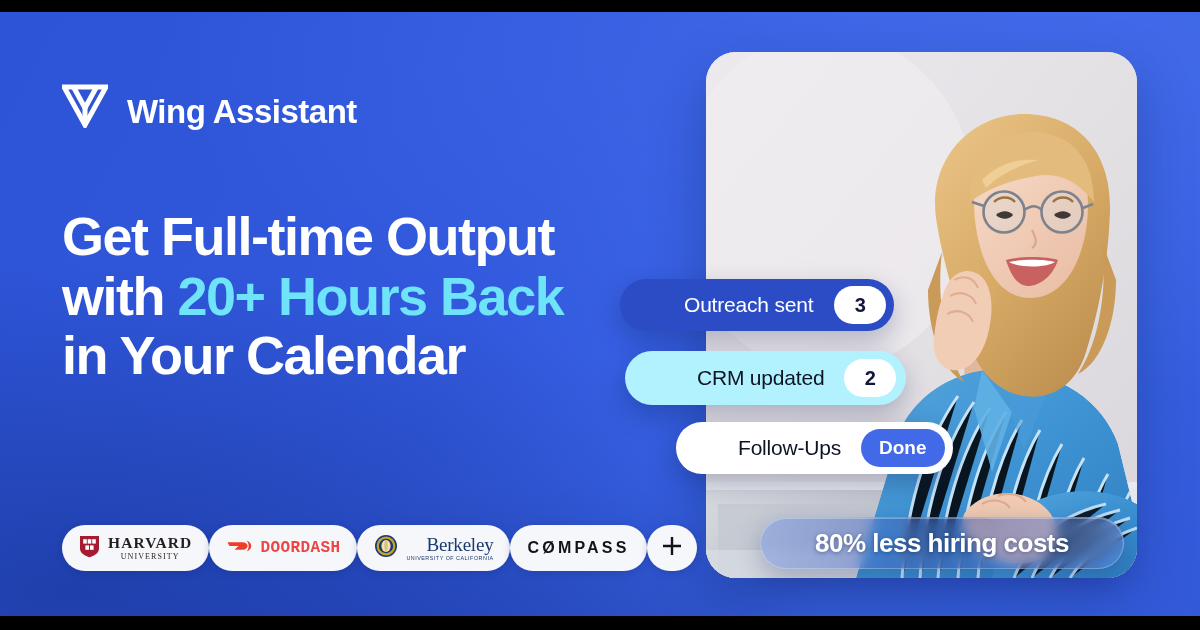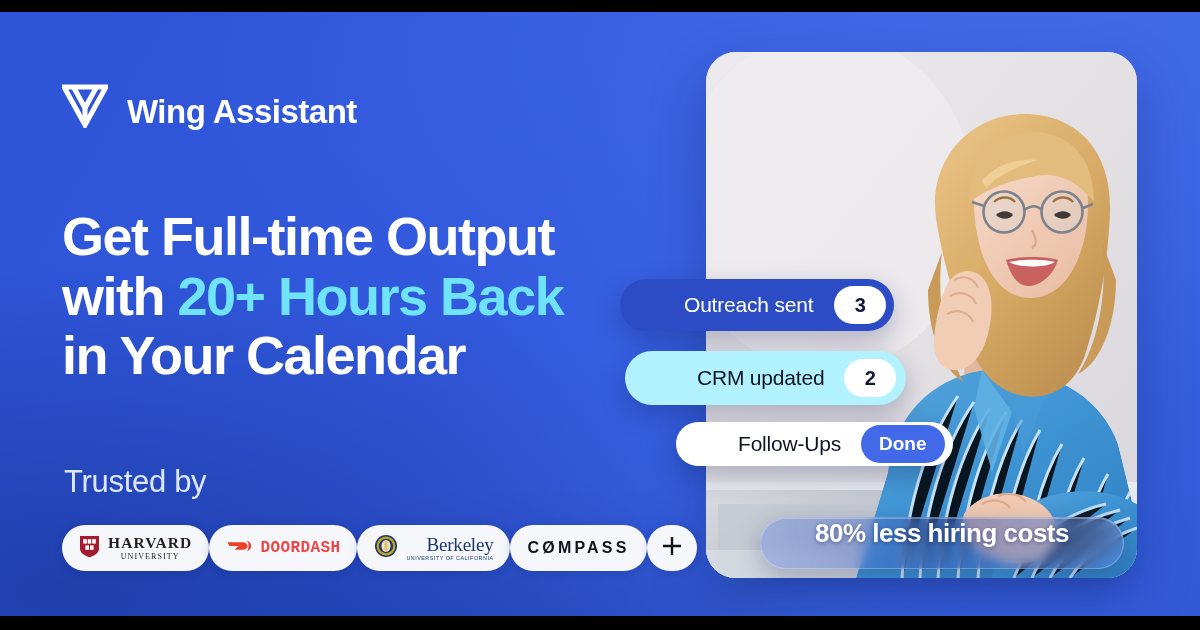--- a/index.html
+++ b/index.html
@@ -152,34 +152,34 @@
     padding:0 10px 0 72px;
     background:#b2f2ff; gap:20px;text-align:center;
   }
   .st-crm .s-label { color:#0e1424; font-size:21px; }
   .st-crm .s-badge {
     background:#fff; color:#12163a;
     width:52px; height:38px; font-size:20px;
   }
 
   .st-follow {
-    left:676px; top:410px; height:44px;
+    left:676px; top:410px; height:52px;
     padding:0 8px 0 62px;
     background:#fff; gap:20px;text-align:right;
   }
   .st-follow .s-label { color:#0e1424; font-size:21px; }
   .st-follow .s-badge {
     background:#4169e8; color:#fff;
     padding:0 18px; height:38px; font-size:19px; font-weight:600;
   }
 
   .glass-banner {
     position:absolute; left:760px; top:505px; z-index:20;
     width:364px; height:52px; border-radius:26px;
-    display:flex; align-items:flex-start; justify-content:center;
+    display:flex; align-items:center; justify-content:center;
     background:linear-gradient(100deg, rgba(120,150,225,.52) 0%, rgba(40,70,170,.46) 48%, rgba(95,130,215,.50) 100%);
     border:1px solid rgba(255,255,255,.26);
     box-shadow:0 8px 24px rgba(10,25,80,.26), inset 0 1px 0 rgba(255,255,255,.30);
     backdrop-filter:blur(6px);
   }
   .glass-banner .g-text {
     font-size:26px; font-weight:700; color:#fff;
     letter-spacing:-.5px;
     text-shadow:0 1px 4px rgba(10,25,70,.45);
   }
@@ -205,21 +205,20 @@
       </span>
       <span class="logo-text">Wing Assistant</span>
     </div>
 
     <h1 class="headline">
       <span>Get Full-time Output</span><br>
       <span>with </span><span class="hl-accent">20+ Hours Back</span><br>
       <span>in Your Calendar</span>
     </h1>
 
-    <div class="trusted-label">Trusted by</div>
 
     <div class="trust-row">
 
       <div class="pill">
         <span>
           <svg class="hv-shield" viewBox="0 0 21 23">
             <path d="M1 1 H20 V13.5 C20 18.5 14.5 21.2 10.5 22.2 C6.5 21.2 1 18.5 1 13.5 Z" fill="#a51c30"></path>
             <rect x="4.2" y="4.2" width="3.6" height="4.4" fill="#fff"></rect>
             <rect x="8.7" y="4.2" width="3.6" height="4.4" fill="#fff"></rect>
             <rect x="13.2" y="4.2" width="3.6" height="4.4" fill="#fff"></rect>

